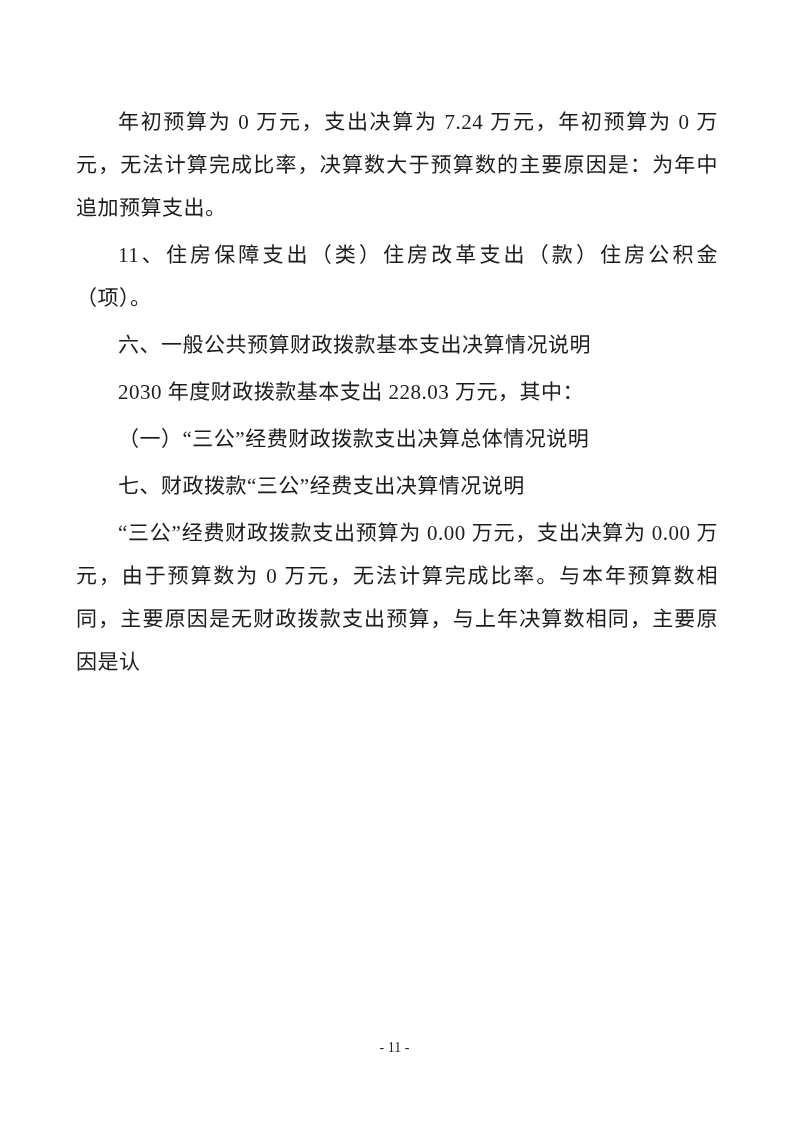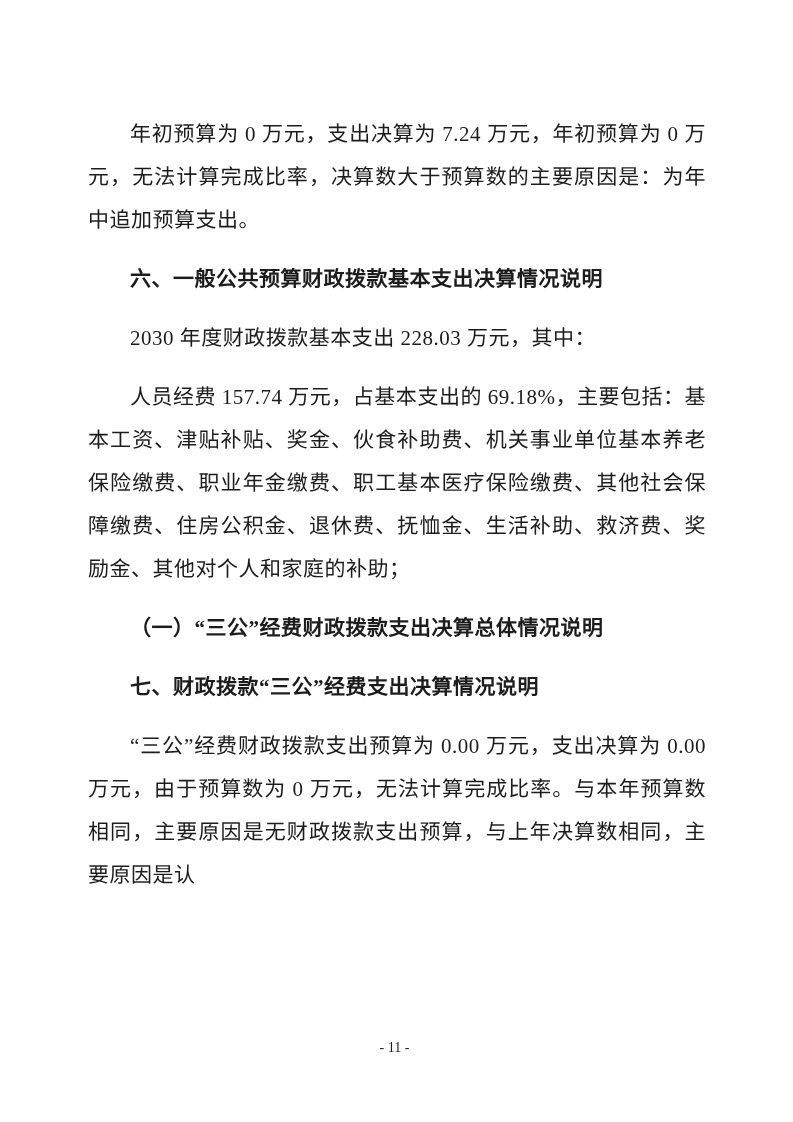--- a/index.html
+++ b/index.html
@@ -16,51 +16,51 @@
     color: #1c1c1c;
     font-family: "Liberation Serif", "DejaVu Serif", serif;
   }
   .content {
     position: absolute;
     top: 97px;
     left: 72px;
     width: 650px;
   }
   .para {
-    margin: 16px;
+    margin: 4px;
     font-size: 21px;
     line-height: 43px;
     text-indent: 2em;
     text-align: justify;
     text-justify: inter-character;
     letter-spacing: 0.5px;
     word-break: break-all;
   }
   .heading {
-    font-weight: bold;
+    font-weight: normal;
   }
   .footer {
     position: absolute;
     top: 1036px;
     left: 0;
     right: 4px;
     text-align: center;
     font-size: 14px;
     line-height: 24px;
     color: #1c1c1c;
     font-family: "Liberation Serif", "DejaVu Serif", serif;
   }
 </style>
 </head>
 <body>
 
 <div class="page">
   <div class="content">
     <p class="para">年初预算为 0 万元，支出决算为 7.24 万元，年初预算为 0 万元，无法计算完成比率，决算数大于预算数的主要原因是：为年中追加预算支出。</p>
+    <p class="para">11、住房保障支出（类）住房改革支出（款）住房公积金（项）。</p>
     <p class="para heading">六、一般公共预算财政拨款基本支出决算情况说明</p>
     <p class="para">2030 年度财政拨款基本支出 228.03 万元，其中：</p>
-    <p class="para">人员经费 157.74 万元，占基本支出的 69.18%，主要包括：基本工资、津贴补贴、奖金、伙食补助费、机关事业单位基本养老保险缴费、职业年金缴费、职工基本医疗保险缴费、其他社会保障缴费、住房公积金、退休费、抚恤金、生活补助、救济费、奖励金、其他对个人和家庭的补助；</p>
     <p class="para heading">（一）“三公”经费财政拨款支出决算总体情况说明</p>
     <p class="para heading">七、财政拨款“三公”经费支出决算情况说明</p>
     <p class="para">“三公”经费财政拨款支出预算为 0.00 万元，支出决算为 0.00 万元，由于预算数为 0 万元，无法计算完成比率。与本年预算数相同，主要原因是无财政拨款支出预算，与上年决算数相同，主要原因是认</p>
   </div>
   <div class="footer">- 11 -</div>
 </div>
 
 </body></html>

